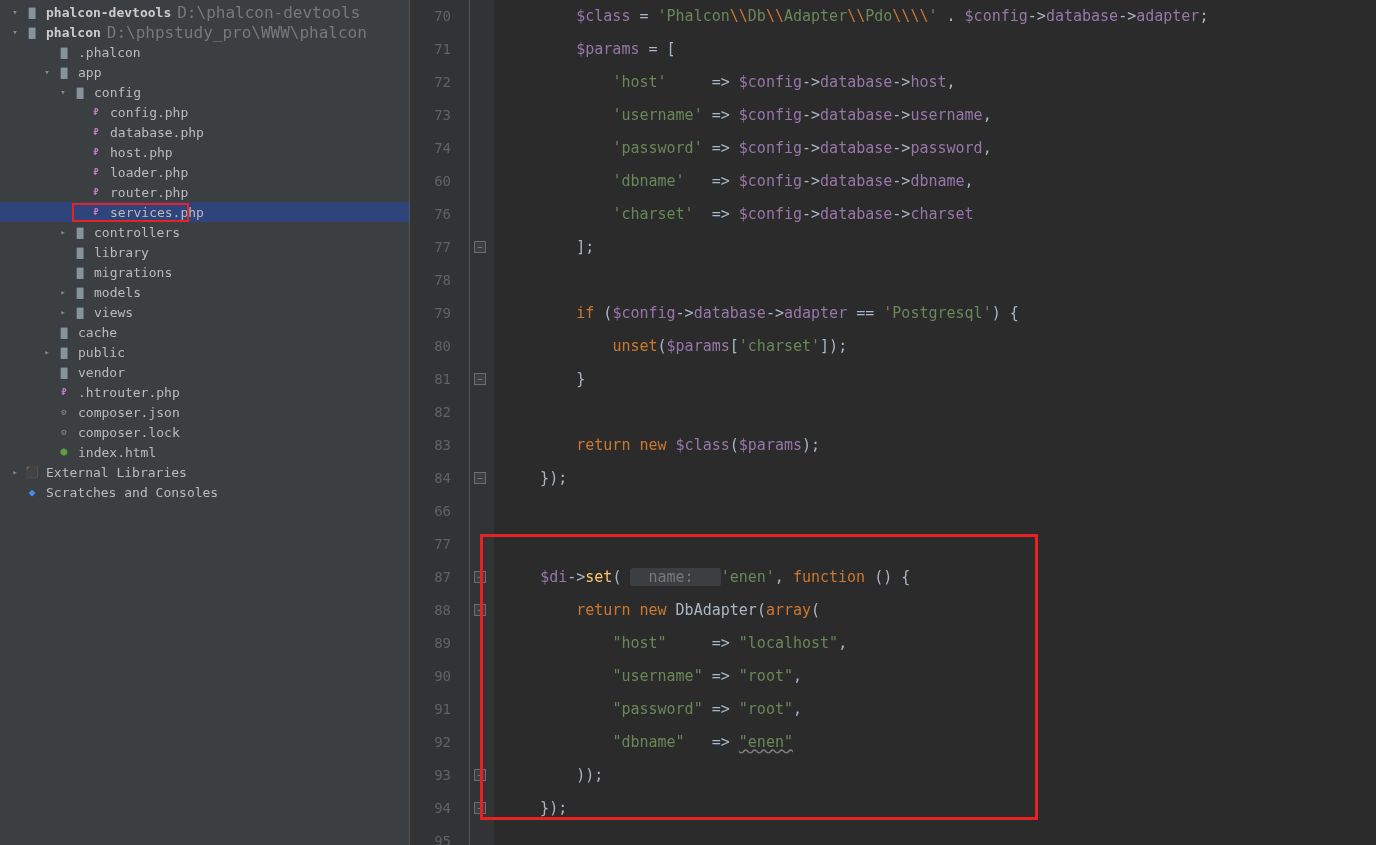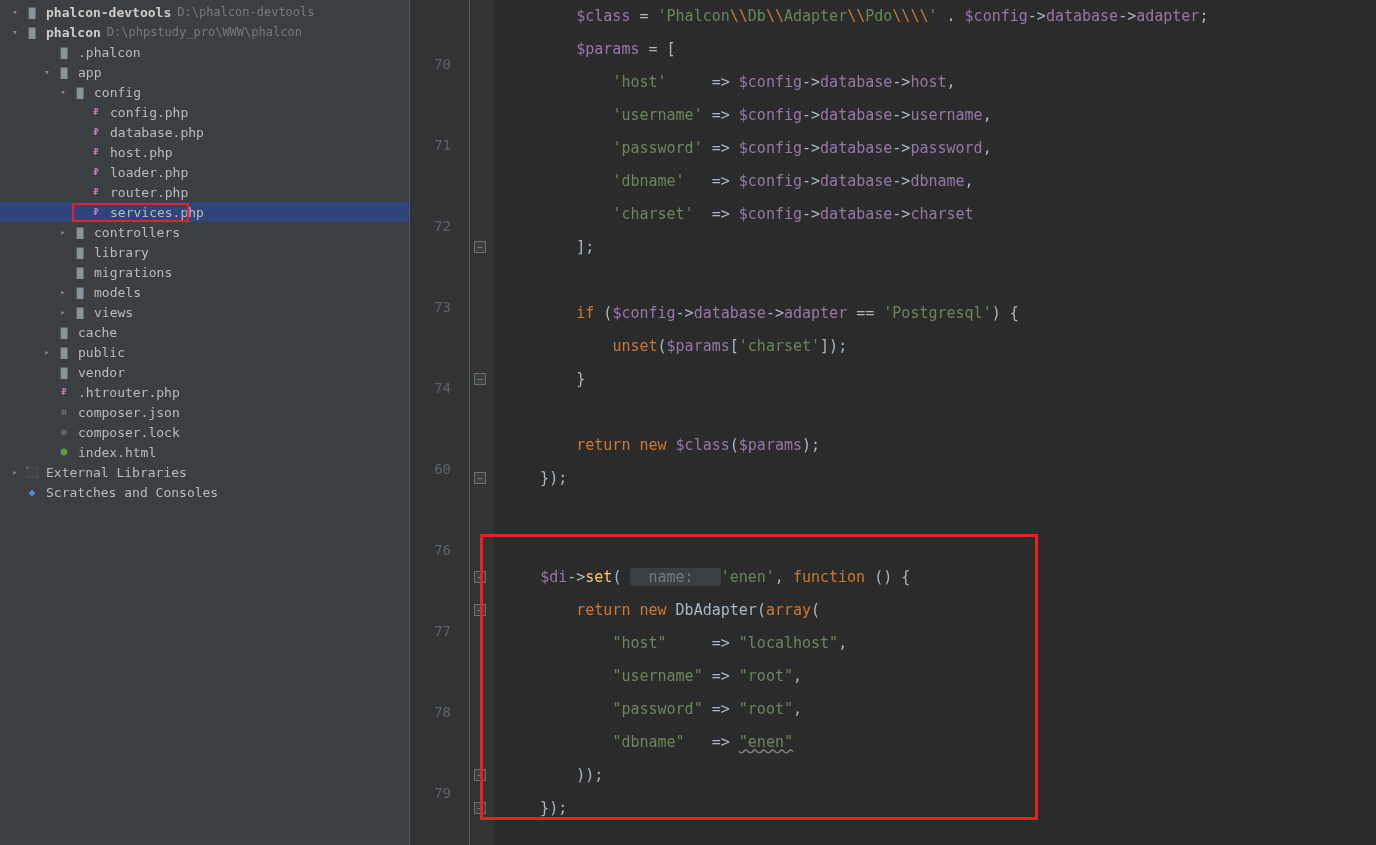--- a/index.html
+++ b/index.html
@@ -50,21 +50,21 @@
   margin-right: 6px;
   font-size: 11px;
 }
 .folder-icon { color: #87939a; }
 .php-icon { color: #c07cbe; font-size: 9px; font-weight: bold; }
 .html-icon { color: #5c9e47; font-size: 9px; }
 .json-icon { color: #888; font-size: 9px; }
 .lib-icon { color: #f0a732; }
 .scratch-icon { color: #4a8af4; }
 .label { color: #bbbbbb; }
-.path-hint { color: #787878; margin-left: 6px; font-size: 12px; }
+.path-hint { color: #787878; margin-left: 6px; font-size: 16px; }
 
 .red-box-file {
   position: absolute;
   border: 2px solid #e62222;
   pointer-events: none;
 }
 
 .editor {
   flex: 1;
   background: #2b2b2b;
@@ -77,21 +77,21 @@
   width: 60px;
   background: #313335;
   text-align: right;
   color: #606366;
   padding-right: 18px;
   user-select: none;
   font-family: 'Consolas', monospace;
   border-right: 1px solid #555;
   font-size: 14px;
 }
-.gutter div { height: 33px; margin-top: 48px; }
+.gutter div { height: 33px; }
 .gutter-marks {
   width: 24px;
   background: #313335;
   position: relative;
 }
 .fold-mark {
   position: absolute;
   left: 4px;
   width: 12px;
   height: 12px;

